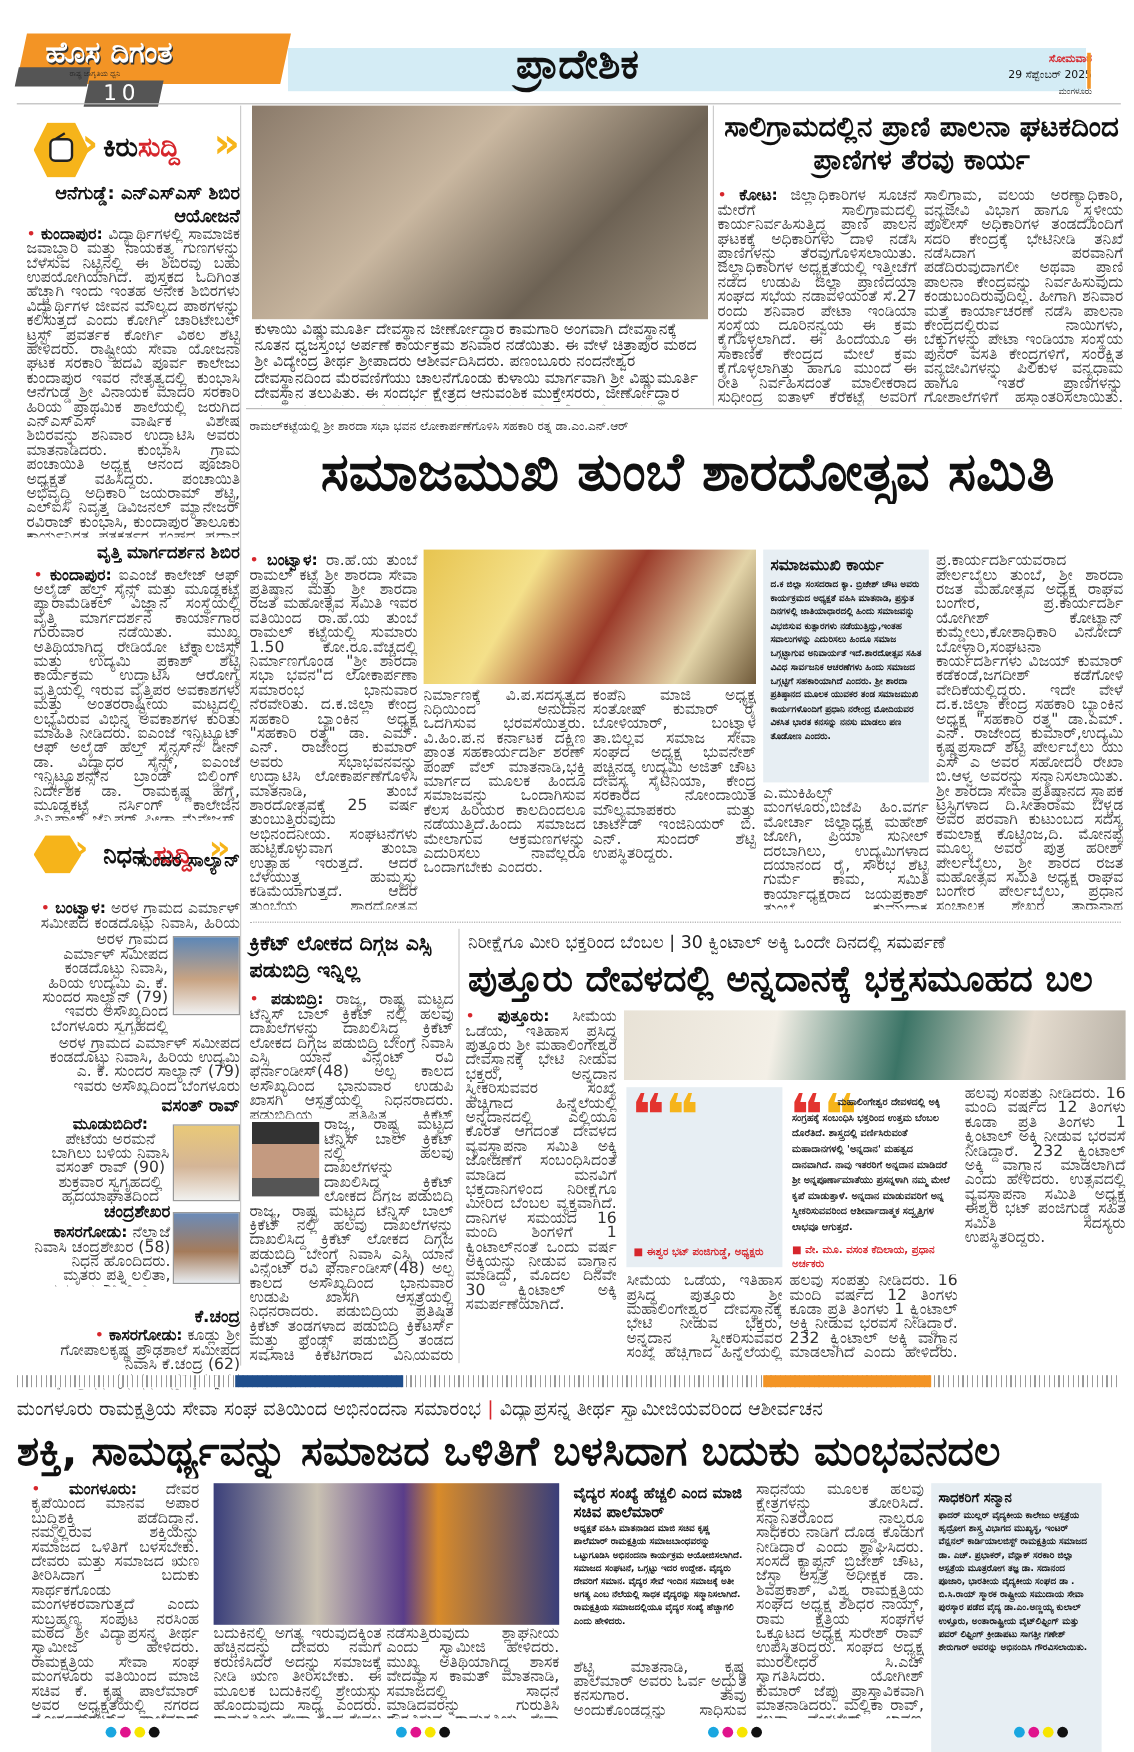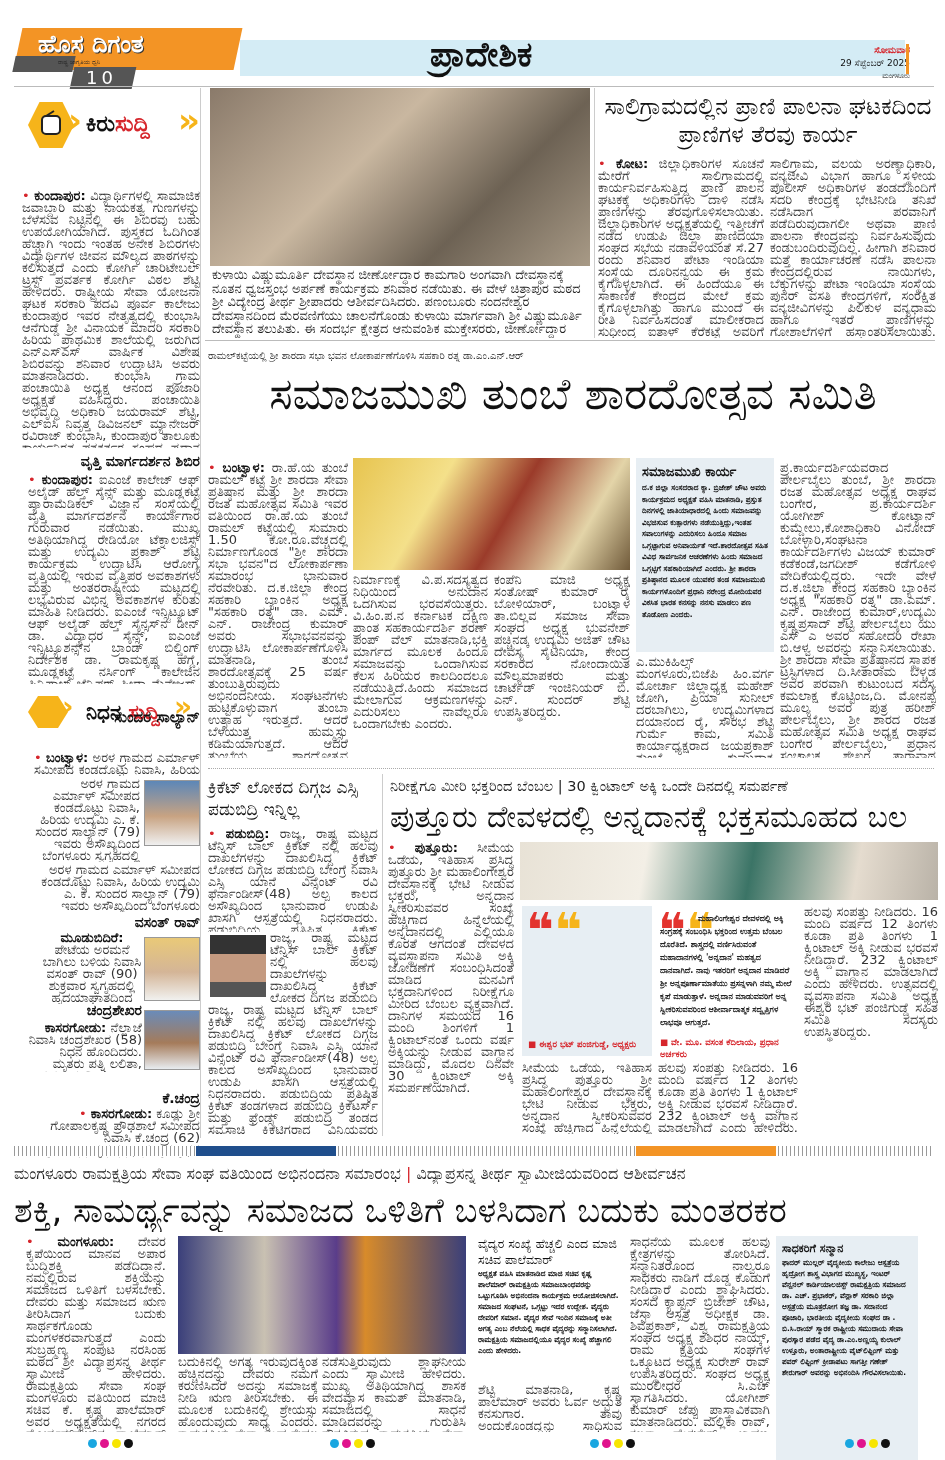--- a/index.html
+++ b/index.html
@@ -25,21 +25,21 @@
 .chev{color:#f6b41a;font-weight:bold;font-size:34px;letter-spacing:-10px}
 .kiru{font-size:22px;font-weight:bold}
 .kiru .red{color:#d6262c}
 .h-news{font-weight:bold;color:#111;text-align:right}
 .photo{background:linear-gradient(135deg,#8a7a6a,#c9b7a0 40%,#6d6254 70%,#a89a86)}
 .photo.p2{background:linear-gradient(120deg,#e7c44f,#f4e08a 30%,#9b3b2a 55%,#e3d4a8 80%,#705a3a)}
 .photo.p3{background:linear-gradient(100deg,#e8e2d6,#f3efe6 30%,#3b7466 55%,#e5dccf 80%,#b9b2a7)}
 .photo.p4{background:linear-gradient(90deg,#3a3f7a,#c9c1b2 30%,#5a3d8a 55%,#d88b2a 65%,#3a3f7a)}
 .portrait{background:linear-gradient(180deg,#5c87b8,#c8a382 55%,#f0f0f0)}
 .caption{font-size:13px;line-height:13.5px;color:#222}
-.big-head{font-weight:normal;color:#111;font-family:"DejaVu Sans",sans-serif}
+.big-head{font-weight:bold;color:#111;font-family:"DejaVu Sans",sans-serif}
 .sub-head{color:#222;font-family:"DejaVu Sans",sans-serif}
 .side-box{background:#e7eef3}
 .quote-mark{color:#e3342f;font-size:48px;font-weight:bold;line-height:40px}
 .quote-mark span{color:#f6b41a}
 .quote-text{font-size:8px;line-height:13px;font-weight:bold;color:#222}
 .attrib{color:#d6262c;font-weight:bold;font-size:8.5px;line-height:12px}
 .stripe{height:10px;background:repeating-linear-gradient(90deg,#999 0 1px,#fff 1px 4px)}
 .regmarks{display:flex;gap:3px}
 .regmarks i{display:block;width:9px;height:9px;border-radius:50%}
 .vline{width:1px;background:#ccc}
@@ -72,20 +72,21 @@
       <svg width="46" height="46" viewBox="0 0 46 46">
           <rect x="14" y="14" width="18" height="18" rx="4" fill="#fff" stroke="#222" stroke-width="2"></rect>
           <path d="M18 14 l8 -5" stroke="#222" stroke-width="2"></path>
         </svg>
     </div>
     <div class="abs chev" style="left:40px;top:-2px">›</div>
     <div class="abs kiru" style="left:58px;top:9px"><span>ಕಿರು</span><span class="red">ಸುದ್ದಿ</span></div>
     <div class="abs chev" style="left:150px;top:-2px">»</div>
   </div>
 
+  <div class="abs h-news" style="left:0;top:60px;width:186px;font-size:15px;line-height:19px">ಆನೆಗುಡ್ಡೆ: ಎನ್‌ಎಸ್‌ಎಸ್ ಶಿಬಿರ ಆಯೋಜನೆ</div>
   <div class="abs col-text" style="left:8px;top:98px;width:178px;height:258px;overflow:hidden">
     <span class="dot">• </span><span class="place">ಕುಂದಾಪುರ:</span> <span>ವಿದ್ಯಾರ್ಥಿಗಳಲ್ಲಿ ಸಾಮಾಜಿಕ ಜವಾಬ್ದಾರಿ ಮತ್ತು ನಾಯಕತ್ವ ಗುಣಗಳನ್ನು ಬೆಳೆಸುವ ನಿಟ್ಟಿನಲ್ಲಿ ಈ ಶಿಬಿರವು ಬಹು ಉಪಯೋಗಿಯಾಗಿದೆ. ಪುಸ್ತಕದ ಓದಿಗಿಂತ ಹೆಚ್ಚಾಗಿ ಇಂದು ಇಂತಹ ಅನೇಕ ಶಿಬಿರಗಳು ವಿದ್ಯಾರ್ಥಿಗಳ ಜೀವನ ಮೌಲ್ಯದ ಪಾಠಗಳನ್ನು ಕಲಿಸುತ್ತದೆ ಎಂದು ಕೋರ್ಗಿ ಚಾರಿಟೇಬಲ್ ಟ್ರಸ್ಟ್ ಪ್ರವರ್ತಕ ಕೋರ್ಗಿ ವಿಠಲ ಶೆಟ್ಟಿ ಹೇಳಿದರು. ರಾಷ್ಟ್ರೀಯ ಸೇವಾ ಯೋಜನಾ ಘಟಕ ಸರಕಾರಿ ಪದವಿ ಪೂರ್ವ ಕಾಲೇಜು ಕುಂದಾಪುರ ಇವರ ನೇತೃತ್ವದಲ್ಲಿ ಕುಂಭಾಸಿ ಆನೆಗುಡ್ಡೆ ಶ್ರೀ ವಿನಾಯಕ ಮಾದರಿ ಸರಕಾರಿ ಹಿರಿಯ ಪ್ರಾಥಮಿಕ ಶಾಲೆಯಲ್ಲಿ ಜರುಗಿದ ಎನ್ಎಸ್ಎಸ್ ವಾರ್ಷಿಕ ವಿಶೇಷ ಶಿಬಿರವನ್ನು ಶನಿವಾರ ಉದ್ಘಾಟಿಸಿ ಅವರು ಮಾತನಾಡಿದರು. ಕುಂಭಾಸಿ ಗ್ರಾಮ ಪಂಚಾಯಿತಿ ಅಧ್ಯಕ್ಷ ಆನಂದ ಪೂಜಾರಿ ಅಧ್ಯಕ್ಷತೆ ವಹಿಸಿದ್ದರು. ಪಂಚಾಯಿತಿ ಅಭಿವೃದ್ಧಿ ಅಧಿಕಾರಿ ಜಯರಾಮ್ ಶೆಟ್ಟಿ, ಎಲ್ಐಸಿ ನಿವೃತ್ತ ಡಿವಿಜನಲ್ ಮ್ಯಾನೇಜರ್ ರವಿರಾಜ್ ಕುಂಭಾಸಿ, ಕುಂದಾಪುರ ತಾಲೂಕು ಕಾರ್ಯನಿರತ ಪತ್ರಕರ್ತರ ಸಂಘದ ಪ್ರಧಾನ ಕಾರ್ಯದರ್ಶಿ ಗಣೇಶ್ ಎಸ್. ಬೀಜಾಡಿ, ಶಿಬಿರದ ನಿರ್ದೇಶಕ, ಕಾಲೇಜಿನ ಪ್ರಾಂಶುಪಾಲ ರಾಮಕೃಷ್ಣ ಬಿ.ಜಿ., ಶಿಬಿರಾಧಿಕಾರಿ ಮಹಿಮಾ ನಾಯ್ಕ್, ಸಹ ಶಿಬಿರಾಧಿಕಾರಿ ಸುಕೇಶ್ ಚಂದ್ರಶೇಖರ ಉಪಸ್ಥಿತರಿದ್ದರು. ಶಿಬಿರಾಧಿಕಾರಿ ಮಹಿಮಾ ನಾಯ್ಕ್ ಪ್ರಾಸ್ತಾವಿಕ ಮಾತನಾಡಿದರು. ಉಪನ್ಯಾಸಕ ಪಿ.ಶೇಖರ ಕಾರ್ಯಕ್ರಮ ನಿರೂಪಿಸಿದರು. ಸಹ ಶಿಬಿರಾಧಿಕಾರಿ ಸುಕೇಶ್ ಚಂದ್ರಶೇಖರ ವಂದಿಸಿದರು.</span>
   </div>
 
   <div class="abs h-news" style="left:0;top:360px;width:186px;font-size:14px;line-height:18px">ವೃತ್ತಿ ಮಾರ್ಗದರ್ಶನ ಶಿಬಿರ</div>
   <div class="abs col-text" style="left:14px;top:382px;width:172px;height:210px;overflow:hidden">
     <span class="dot">• </span><span class="place">ಕುಂದಾಪುರ:</span> <span>ಐಎಂಜೆ ಕಾಲೇಜ್ ಆಫ್ ಅಲೈಡ್ ಹೆಲ್ತ್ ಸೈನ್ಸ್ ಮತ್ತು ಮೂಡ್ಲಕಟ್ಟೆ ಪ್ಯಾರಾಮೆಡಿಕಲ್ ವಿಜ್ಞಾನ ಸಂಸ್ಥೆಯಲ್ಲಿ ವೃತ್ತಿ ಮಾರ್ಗದರ್ಶನ ಕಾರ್ಯಾಗಾರ ಗುರುವಾರ ನಡೆಯಿತು. ಮುಖ್ಯ ಅತಿಥಿಯಾಗಿದ್ದ ರೇಡಿಯೋ ಟೆಕ್ನಾಲಜಿಸ್ಟ್ ಮತ್ತು ಉದ್ಯಮಿ ಪ್ರಕಾಶ್ ಶೆಟ್ಟಿ ಕಾರ್ಯಕ್ರಮ ಉದ್ಘಾಟಿಸಿ ಆರೋಗ್ಯ ವೃತ್ತಿಯಲ್ಲಿ ಇರುವ ವೃತ್ತಿಪರ ಅವಕಾಶಗಳು ಮತ್ತು ಅಂತರರಾಷ್ಟ್ರೀಯ ಮಟ್ಟದಲ್ಲಿ ಲಭ್ಯವಿರುವ ವಿಭಿನ್ನ ಅವಕಾಶಗಳ ಕುರಿತು ಮಾಹಿತಿ ನೀಡಿದರು. ಐಎಂಜೆ ಇನ್ಸ್ಟಿಟ್ಯೂಟ್ ಆಫ್ ಅಲೈಡ್ ಹೆಲ್ತ್ ಸೈನ್ಸಸ್‌ನ ಡೀನ್ ಡಾ. ವಿದ್ಯಾಧರ ಸೈನ್ಸ್, ಐಎಂಜೆ ಇನ್ಸ್ಟಿಟ್ಯೂಶನ್ಸ್‌ನ ಬ್ರಾಂಡ್ ಬಿಲ್ಡಿಂಗ್ ನಿರ್ದೇಶಕ ಡಾ. ರಾಮಕೃಷ್ಣ ಹೆಗ್ಡೆ, ಮೂಡ್ಲಕಟ್ಟೆ ನರ್ಸಿಂಗ್ ಕಾಲೇಜಿನ ಪ್ರಿನ್ಸಿಪಾಲ್ ಜೆನ್ನಿಫರ್ ಫ್ರೀಡಾ ಮೆನೇಜಸ್, ಐಎಂಜೆ ಅಲೈಡ್ ಹೆಲ್ತ್ ಸೈನ್ಸ್ ಹಾಗೂ ಮೂಡ್ಲಕಟ್ಟೆ ಪ್ಯಾರಾಮೆಡಿಕಲ್ ವಿಜ್ಞಾನ ಸಂಸ್ಥೆಗಳ ಉಪಪ್ರಾಂಶುಪಾಲೆ ಸೌಜನ್ಯಾ ಉಪಸ್ಥಿತರಿದ್ದರು. ಪ್ರೊ. ಸುಷ್ಮಾ ಉಪಾಧ್ಯಾಯ ಸ್ವಾಗತಿಸಿದರು. ಡಾ. ವಿದ್ಯಾಧರ ಸೈನ್ಸ್ ಪ್ರಾಸ್ತಾವಿಕವಾಗಿ ಮಾತನಾಡಿದರು. ಕಾರ್ಯಕ್ರಮವನ್ನು ಆಡಳಿತಾಧಿಕಾರಿ ಪಾರ್ಥ ಸಾರಥಿ ಹಾಗೂ ಪ್ರೊ. ಅರ್ಚನಾ ಸಂಯೋಜಿಸಿದ್ದರು.</span>
   </div>
 
   <div class="abs" style="left:14px;top:604px;width:170px;height:34px">
@@ -164,21 +165,21 @@
 <div class="abs col-text" style="left:522px;top:1062px;width:130px;height:72px;overflow:hidden">ಸೀಮೆಯ ಒಡೆಯ, ಇತಿಹಾಸ ಪ್ರಸಿದ್ಧ ಪುತ್ತೂರು ಶ್ರೀ ಮಹಾಲಿಂಗೇಶ್ವರ ದೇವಸ್ಥಾನಕ್ಕೆ ಭೇಟಿ ನೀಡುವ ಭಕ್ತರು, ಅನ್ನದಾನ ಸ್ವೀಕರಿಸುವವರ ಸಂಖ್ಯೆ ಹೆಚ್ಚಿಗಾದ ಹಿನ್ನೆಲೆಯಲ್ಲಿ ಅನ್ನದಾನದಲ್ಲಿ ಎಲ್ಲಿಯೂ ಕೊರತೆ ಆಗದಂತೆ ದೇವಳದ ವ್ಯವಸ್ಥಾಪನಾ ಸಮಿತಿ ಅಕ್ಕಿ ಜೋಡಣೆಗೆ ಸಂಬಂಧಿಸಿದಂತೆ ಮಾಡಿದ ಮನವಿಗೆ ಭಕ್ತದಾನಿಗಳಿಂದ ನಿರೀಕ್ಷೆಗೂ ಮೀರಿದ ಬೆಂಬಲ ವ್ಯಕ್ತವಾಗಿದೆ. ದಾನಿಗಳ ಸಮಯದ 16 ಮಂದಿ ಶಿಂಗಳಿಗೆ 1 ಕ್ವಿಂಟಾಲ್‌ನಂತೆ ಒಂದು ವರ್ಷ ಅಕ್ಕಿಯನ್ನು ನೀಡುವ ವಾಗ್ದಾನ ಮಾಡಿದ್ದು, ಮೊದಲ ದಿನವೇ 30 ಕ್ವಿಂಟಾಲ್ ಅಕ್ಕಿ ಸಮರ್ಪಣೆಯಾಗಿದೆ.</div>
 <div class="abs col-text" style="left:658px;top:1062px;width:140px;height:72px;overflow:hidden">ಹಲವು ಸಂಪತ್ತು ನೀಡಿದರು. 16 ಮಂದಿ ವರ್ಷದ 12 ತಿಂಗಳು ಕೂಡಾ ಪ್ರತಿ ತಿಂಗಳು 1 ಕ್ವಿಂಟಾಲ್ ಅಕ್ಕಿ ನೀಡುವ ಭರವಸೆ ನೀಡಿದ್ದಾರೆ. 232 ಕ್ವಿಂಟಾಲ್ ಅಕ್ಕಿ ವಾಗ್ದಾನ ಮಾಡಲಾಗಿದೆ ಎಂದು ಹೇಳಿದರು. ಉತ್ಸವದಲ್ಲಿ ವ್ಯವಸ್ಥಾಪನಾ ಸಮಿತಿ ಅಧ್ಯಕ್ಷ ಈಶ್ವರ ಭಟ್ ಪಂಜಿಗುಡ್ಡೆ ಸಹಿತ ಸಮಿತಿ ಸದಸ್ಯರು ಉಪಸ್ಥಿತರಿದ್ದರು.</div>
 
 <div class="abs stripe" style="left:14px;top:1146px;width:920px"></div>
 <div class="abs" style="left:196px;top:1146px;width:140px;height:10px;background:#1f4e8c"></div>
 <div class="abs" style="left:636px;top:1146px;width:140px;height:10px;background:#f39425"></div>
 
 <div class="abs sub-head" style="left:14px;top:1164px;width:920px;font-size:16px;line-height:20px;white-space:nowrap;overflow:hidden">
   <span>ಮಂಗಳೂರು ರಾಮಕ್ಷತ್ರಿಯ ಸೇವಾ ಸಂಘ ವತಿಯಿಂದ ಅಭಿನಂದನಾ ಸಮಾರಂಭ</span> <span style="color:#d6262c">|</span> <span>ವಿದ್ಯಾಪ್ರಸನ್ನ ತೀರ್ಥ ಸ್ವಾಮೀಜಿಯವರಿಂದ ಆಶೀರ್ವಚನ</span>
 </div>
-<div class="abs big-head" style="left:14px;top:1188px;width:920px;font-size:34px;line-height:44px;white-space:nowrap;overflow:hidden">ಶಕ್ತಿ, ಸಾಮರ್ಥ್ಯವನ್ನು ಸಮಾಜದ ಒಳಿತಿಗೆ ಬಳಸಿದಾಗ ಬದುಕು ಮಂತರಕರ</div>
+<div class="abs big-head" style="left:14px;top:1188px;width:920px;font-size:34px;line-height:44px;white-space:nowrap;overflow:hidden">ಶಕ್ತಿ, ಸಾಮರ್ಥ್ಯವನ್ನು ಸಮಾಜದ ಒಳಿತಿಗೆ ಬಳಸಿದಾಗ ಬದುಕು ಮಂಭವನದಲ</div>
 <div class="abs col-text" style="left:26px;top:1236px;width:140px;height:196px;overflow:hidden"><span class="dot">• </span><span class="place">ಮಂಗಳೂರು:</span> <span>ದೇವರ ಕೃಪೆಯಿಂದ ಮಾನವ ಅಪಾರ ಬುದ್ಧಿಶಕ್ತಿ ಪಡೆದಿದ್ದಾನೆ. ನಮ್ಮಲ್ಲಿರುವ ಶಕ್ತಿಯನ್ನು ಸಮಾಜದ ಒಳಿತಿಗೆ ಬಳಸಬೇಕು. ದೇವರು ಮತ್ತು ಸಮಾಜದ ಋಣ ತೀರಿಸಿದಾಗ ಬದುಕು ಸಾರ್ಥಕಗೊಂಡು ಮಂಗಳಕರವಾಗುತ್ತದೆ ಎಂದು ಸುಬ್ರಹ್ಮಣ್ಯ ಸಂಪುಟ ನರಸಿಂಹ ಮಠದ ಶ್ರೀ ವಿದ್ಯಾಪ್ರಸನ್ನ ತೀರ್ಥ ಸ್ವಾಮೀಜಿ ಹೇಳಿದರು. ರಾಮಕ್ಷತ್ರಿಯ ಸೇವಾ ಸಂಘ ಮಂಗಳೂರು ವತಿಯಿಂದ ಮಾಜಿ ಸಚಿವ ಕೆ. ಕೃಷ್ಣ ಪಾಲೆಮಾರ್ ಅವರ ಅಧ್ಯಕ್ಷತೆಯಲ್ಲಿ ನಗರದ ಮೋರ್ಗನ್ಸ್‌ಗೇಟ್‌ನ ಪಾಲೆಮಾರ್ ಗಾರ್ಡನ್ ಸಭಾಂಗಣದಲ್ಲಿ ಭಾನುವಾರ ನಡೆದ 'ಅಭಿನಂದನಾ ಸಮಾರಂಭ' ಉದ್ಘಾಟಿಸಿ ಅವರು ಆಶೀರ್ವಚನ ನೀಡಿದರು. ನಾವು ಆಧ್ಯಾತ್ಮಿಕವಾಗಿ ಎತ್ತರಕ್ಕೇರಿ ವಿಶೇಷ ಬುದ್ಧಿಶಕ್ತಿ, ಕ್ರಿಯಾಶೀಲ ಕೈಗಳ ಮೂಲಕ ಅಪಾರ ಶಕ್ತಿ ನೀಡಿರುವ ಭಗವಂತನಿಗೆ ಕೃತಜ್ಞತೆ ಸಲ್ಲಿಸಬೇಕು. ಸಾಮಾಜಿಕ ಬದುಕಿನಲ್ಲಿ ಸಮಾಜದ ಋಣ ನಮ್ಮ ಮೇಲಿರುತ್ತದೆ.</span></div>
 <div class="abs photo p4" style="left:178px;top:1236px;width:288px;height:118px"></div>
 <div class="abs col-text" style="left:178px;top:1356px;width:140px;height:76px;overflow:hidden">ಬದುಕಿನಲ್ಲಿ ಅಗತ್ಯ ಇರುವುದಕ್ಕಿಂತ ಹೆಚ್ಚಿನದನ್ನು ದೇವರು ನಮಗೆ ಕರುಣಿಸಿದರೆ ಅದನ್ನು ಸಮಾಜಕ್ಕೆ ನೀಡಿ ಋಣ ತೀರಿಸಬೇಕು. ಈ ಮೂಲಕ ಬದುಕಿನಲ್ಲಿ ಶ್ರೇಯಸ್ಸು ಹೊಂದುವುದು ಸಾಧ್ಯ ಎಂದರು. ರಾಮಕ್ಷತ್ರಿಯ ಸೇವಾ ಸಂಘ ಕೇವಲ ರಾಮಕ್ಷತ್ರಿಯ ಸಮಾಜದವರಿಗೆ ಮಾತ್ರವಲ್ಲದೆ, ಬೇರೆ ಸಮುದಾಯದ ಸಾಧಕ ಬಂಧುಗಳಿಗೂ ಸನ್ಮಾನ</div>
 <div class="abs col-text" style="left:322px;top:1356px;width:144px;height:76px;overflow:hidden">ನಡೆಸುತ್ತಿರುವುದು ಶ್ಲಾಘನೀಯ ಎಂದು ಸ್ವಾಮೀಜಿ ಹೇಳಿದರು. ಮುಖ್ಯ ಅತಿಥಿಯಾಗಿದ್ದ ಶಾಸಕ ವೇದವ್ಯಾಸ ಕಾಮತ್ ಮಾತನಾಡಿ, ಸಮಾಜದಲ್ಲಿ ಸಾಧನೆ ಮಾಡಿದವರನ್ನು ಗುರುತಿಸಿ ಗೌರವಿಸುವ ರಾಮಕ್ಷತ್ರಿಯ ಸೇವಾ ಸಂಘದ ಕಾರ್ಯ ಶ್ಲಾಘನೀಯ ಎಂದರು. ನಿಟ್ಟೆ ವಿವಿ ಸಹಕುಲಾಧಿಪತಿ ಡಾ. ಶಾಂತಾರಾಮ</div>
 
 <div class="abs big-head" style="left:478px;top:1236px;width:144px;font-size:12.5px;line-height:16px">ವೈದ್ಯರ ಸಂಖ್ಯೆ ಹೆಚ್ಚಲಿ ಎಂದ ಮಾಜಿ ಸಚಿವ ಪಾಲೆಮಾರ್</div>
 <div class="abs" style="left:478px;top:1268px;width:144px;height:110px;overflow:hidden;font-size:7.4px;line-height:11px;font-weight:bold">ಅಧ್ಯಕ್ಷತೆ ವಹಿಸಿ ಮಾತನಾಡಿದ ಮಾಜಿ ಸಚಿವ ಕೃಷ್ಣ ಪಾಲೆಮಾರ್ ರಾಮಕ್ಷತ್ರಿಯ ಸಮಾಜಬಾಂಧವರನ್ನು ಒಟ್ಟುಗೂಡಿಸಿ ಅಭಿನಂದನಾ ಕಾರ್ಯಕ್ರಮ ಆಯೋಜಿಸಲಾಗಿದೆ. ಸಮಾಜದ ಸಂಘಟನೆ, ಒಗ್ಗಟ್ಟು ಇದರ ಉದ್ದೇಶ. ವೈದ್ಯರು ದೇವರಿಗೆ ಸಮಾನ. ವೈದ್ಯರ ಸೇವೆ ಇಂದಿನ ಸಮಾಜಕ್ಕೆ ಅತೀ ಅಗತ್ಯ ಎಂಬ ನೆಲೆಯಲ್ಲಿ ಸಾಧಕ ವೈದ್ಯರನ್ನು ಸನ್ಮಾನಿಸಲಾಗಿದೆ. ರಾಮಕ್ಷತ್ರಿಯ ಸಮಾಜದಲ್ಲಿಯೂ ವೈದ್ಯರ ಸಂಖ್ಯೆ ಹೆಚ್ಚಾಗಲಿ ಎಂದು ಹೇಳಿದರು.</div>
 <div class="abs col-text" style="left:478px;top:1384px;width:144px;height:48px;overflow:hidden">ಶೆಟ್ಟಿ ಮಾತನಾಡಿ, ಕೃಷ್ಣ ಪಾಲೆಮಾರ್ ಅವರು ಓರ್ವ ಅದ್ಭುತ ಕನಸುಗಾರ. ತಾವು ಅಂದುಕೊಂಡದ್ದನ್ನು ಸಾಧಿಸುವ ಛಲಗಾರ. ರಾಮಕ್ಷತ್ರಿಯ ನಾಡಿನ ಸಣ್ಣ ಸಮುದಾಯವಾದರೂ ನಾಡು, ದೇಶ, ಸಮಾಜಕ್ಕೆ</div>
 <div class="abs col-text" style="left:630px;top:1236px;width:140px;height:196px;overflow:hidden">ಸಾಧನೆಯ ಮೂಲಕ ಹಲವು ಕ್ಷೇತ್ರಗಳನ್ನು ತೋರಿಸಿದೆ. ಸನ್ಮಾನಿತರೊಂದ ನಾಲ್ವರೂ ಸಾಧಕರು ನಾಡಿಗೆ ದೊಡ್ಡ ಕೊಡುಗೆ ನೀಡಿದ್ದಾರೆ ಎಂದು ಶ್ಲಾಘಿಸಿದರು. ಸಂಸದ ಕ್ಯಾಪ್ಟನ್ ಬ್ರಿಜೇಶ್ ಚೌಟ, ಜೆಸ್ಟಾ ಆಸ್ಪತ್ರೆ ಅಧೀಕ್ಷಕ ಡಾ. ಶಿವಪ್ರಕಾಶ್, ವಿಶ್ವ ರಾಮಕ್ಷತ್ರಿಯ ಸಂಘದ ಅಧ್ಯಕ್ಷ ಶಶಿಧರ ನಾಯ್ಕ್, ರಾಮ ಕ್ಷತ್ರಿಯ ಸಂಘಗಳ ಒಕ್ಕೂಟದ ಅಧ್ಯಕ್ಷ ಸುರೇಶ್ ರಾವ್ ಉಪಸ್ಥಿತರಿದ್ದರು. ಸಂಘದ ಅಧ್ಯಕ್ಷ ಮುರಲೀಧರ ಸಿ.ಎಚ್ ಸ್ವಾಗತಿಸಿದರು. ಯೋಗೀಶ್ ಕುಮಾರ್ ಜೆಪ್ಪು ಪ್ರಾಸ್ತಾವಿಕವಾಗಿ ಮಾತನಾಡಿದರು. ಮಲ್ಲಿಕಾ ರಾವ್, ಕಲ್ಪನಾ ವೆಂಕಟೇಶ್, ಲಾವಣ್ಯ ರಾವ್, ಸತ್ಯನಾರಾಯಣ ಹೂವಳೆ ಸನ್ಮಾನ ಪತ್ರ ವಾಚಿಸಿದರು. ಡಾ.ಶಿವಾನಂದ ಬೇಕಲ್ ಅವರ 'ಒಗಟಿನ ಮಣಿ' ಪುಸ್ತಕ ಲೋಕಾರ್ಪಣೆಗೊಳಿಸಲಾಯಿತು. ಕಾರ್ಯದರ್ಶಿ ರವೀಂದ್ರ ರಾವ್ ವಂದಿಸಿದರು. ಅಜಿತ್ ಕುಮಾರ್ ಕೊಕ್ಕಾಡಿ ಕಾರ್ಯಕ್ರಮ ನಿರ್ವಹಿಸಿದರು.</div>
 

